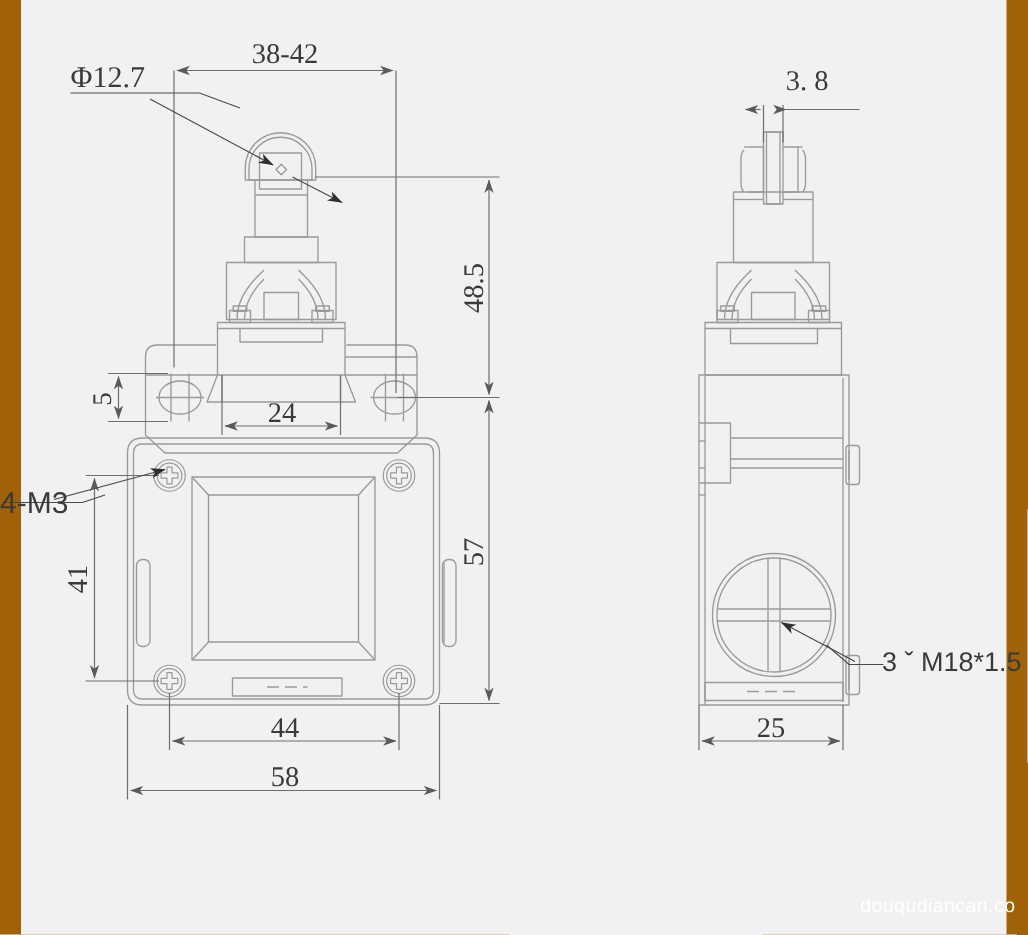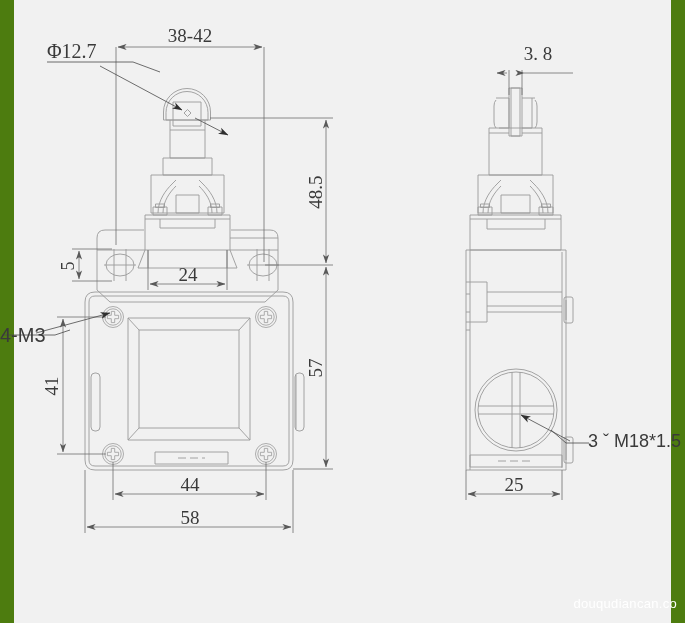--- a/index.html
+++ b/index.html
@@ -2,21 +2,21 @@
 <html><head>
 <meta charset="utf-8">
 <style>
   html,body{margin:0;padding:0;}
   body{
     width:685px;height:623px;
     background:#ffffff;
     font-family:"Liberation Serif",serif;
     overflow:hidden;
   }
-  #root{position:relative;width:685px;height:623px;background:#4d7c0f;}
+  #root{position:relative;width:685px;height:623px;background:#a16207;}
   #canvasbg{position:absolute;left:14px;top:0;width:657px;height:623px;background:#f1f1f1;}
   #svgwrap{position:absolute;left:0;top:0;width:685px;height:623px;}
   svg{display:block;}
   .lbl{font-family:"Liberation Serif",serif;fill:#3a3a3a;}
   .lbl-sans{font-family:"Liberation Sans",sans-serif;fill:#3a3a3a;}
   #watermark{
     position:absolute;right:8px;bottom:12px;
     font-family:"Liberation Sans",sans-serif;
     font-size:13px;color:#ffffff;letter-spacing:.3px;
     white-space:nowrap;user-select:none;

